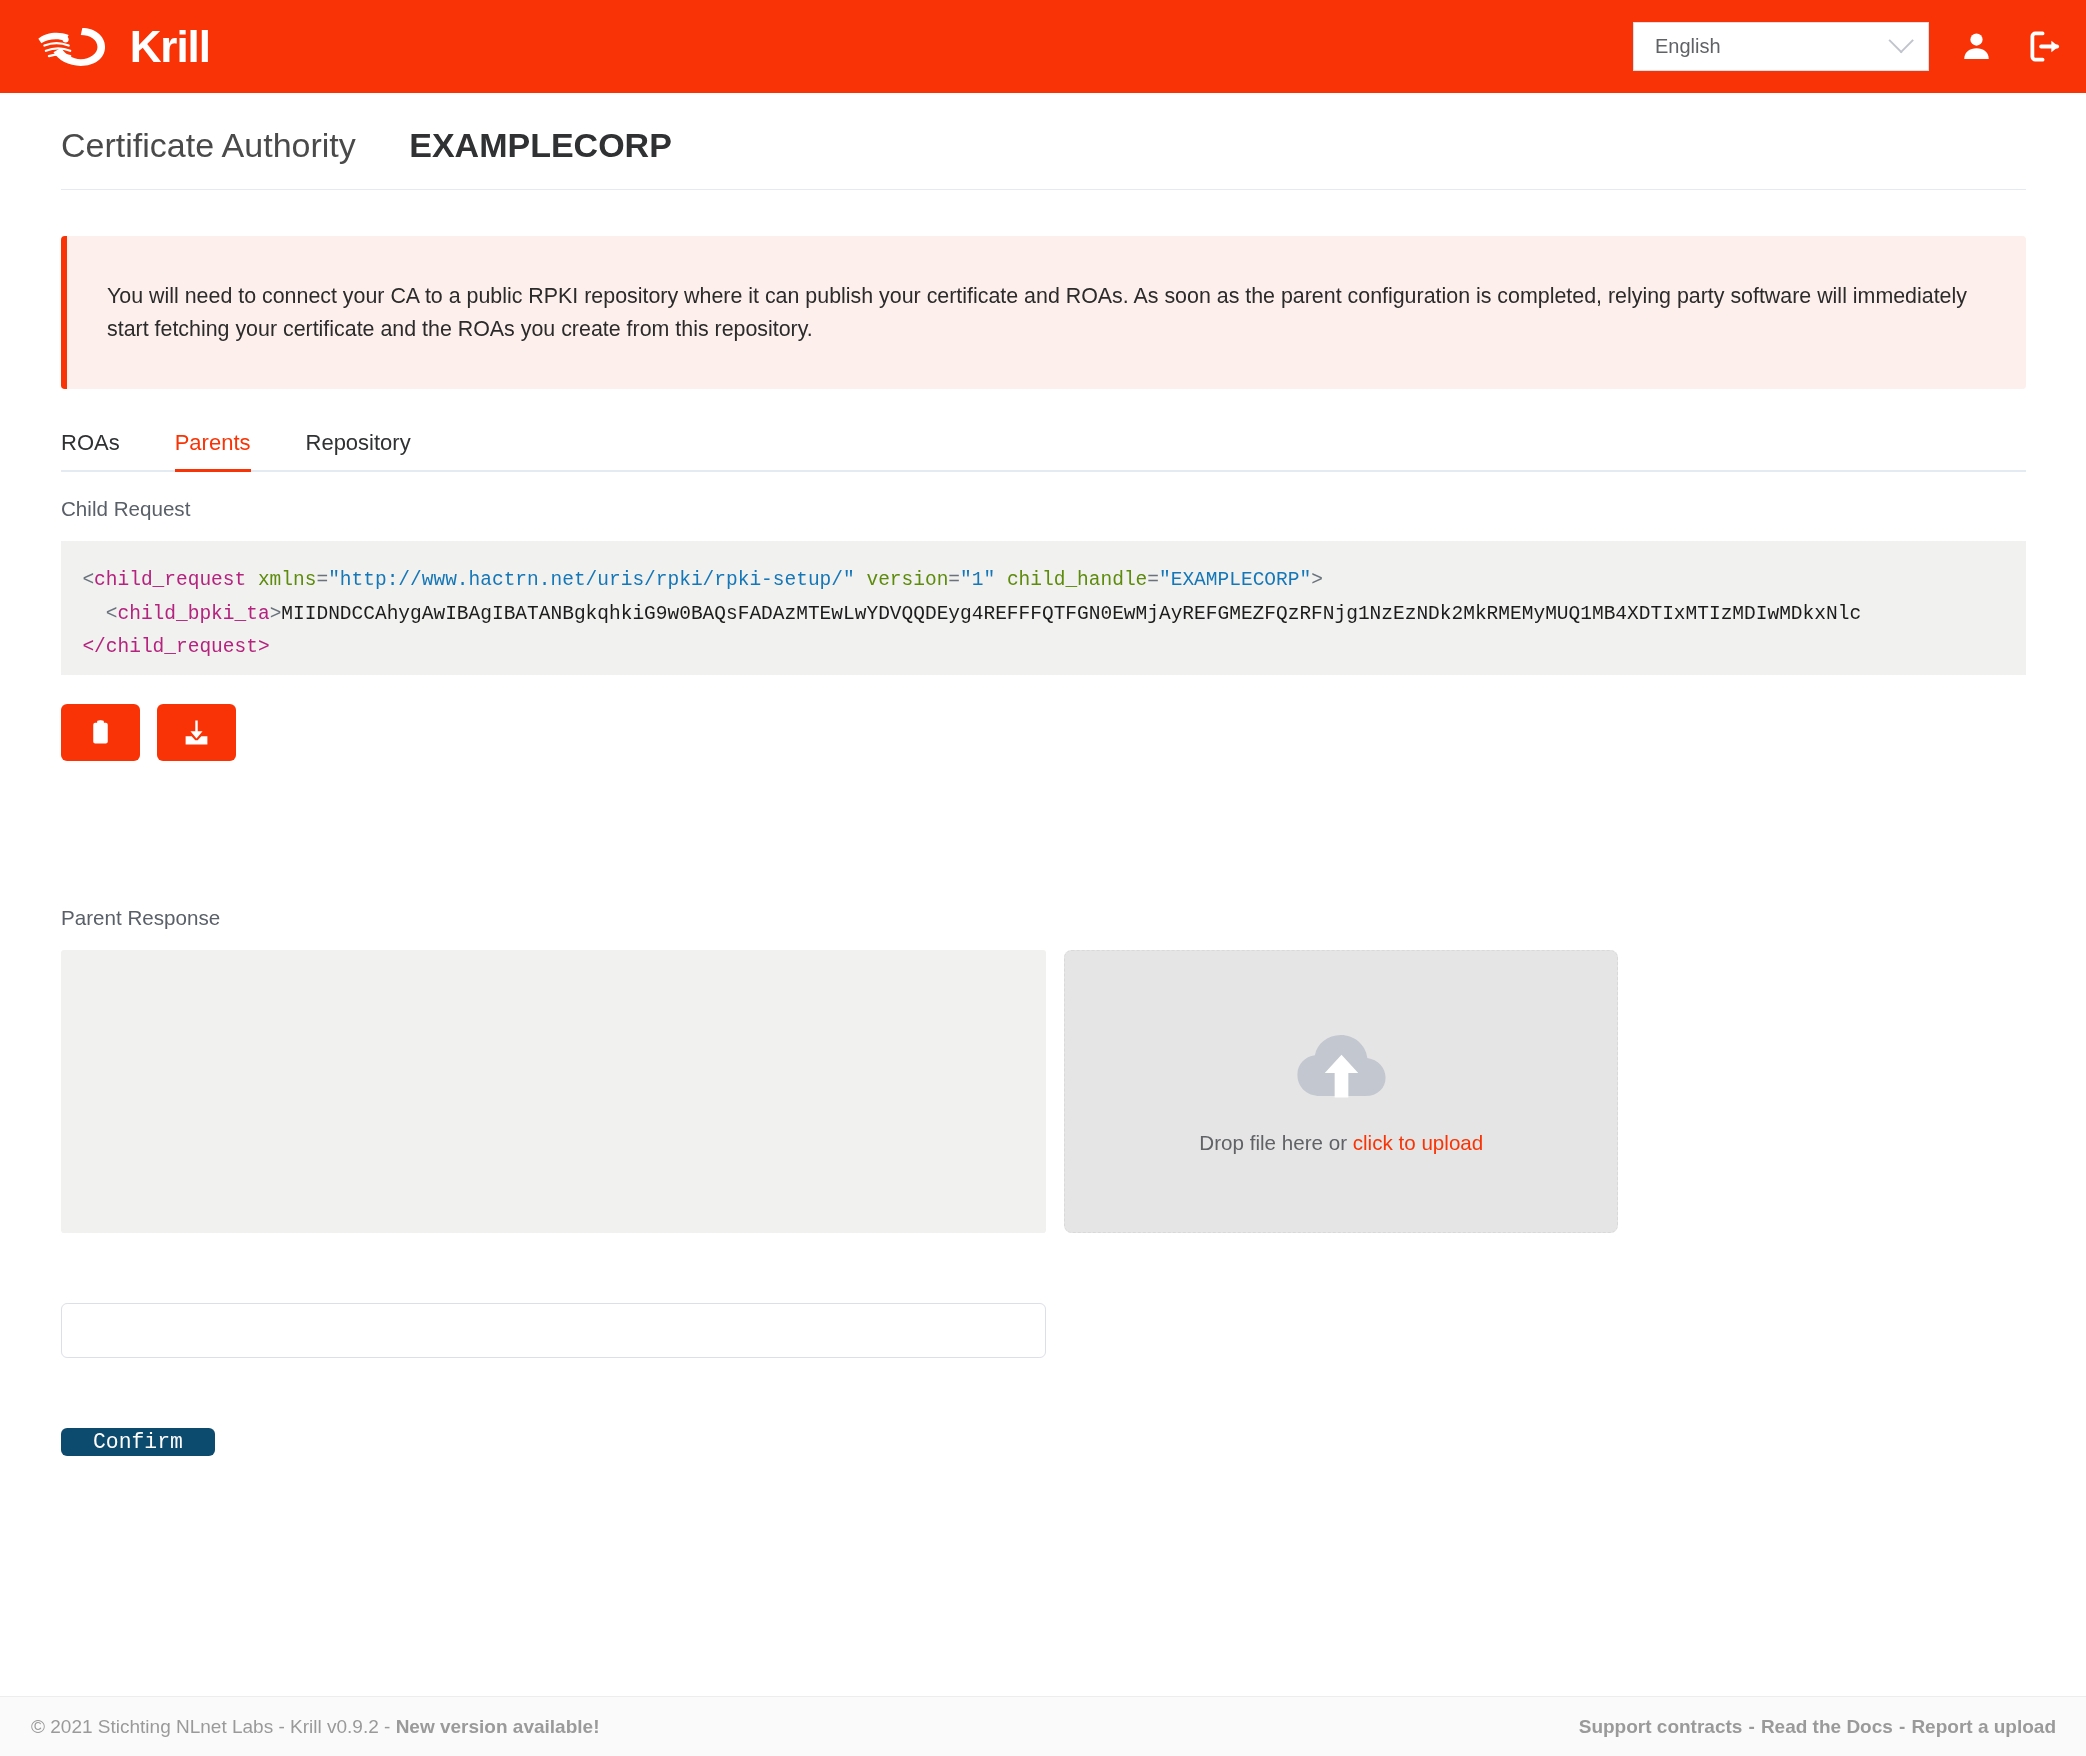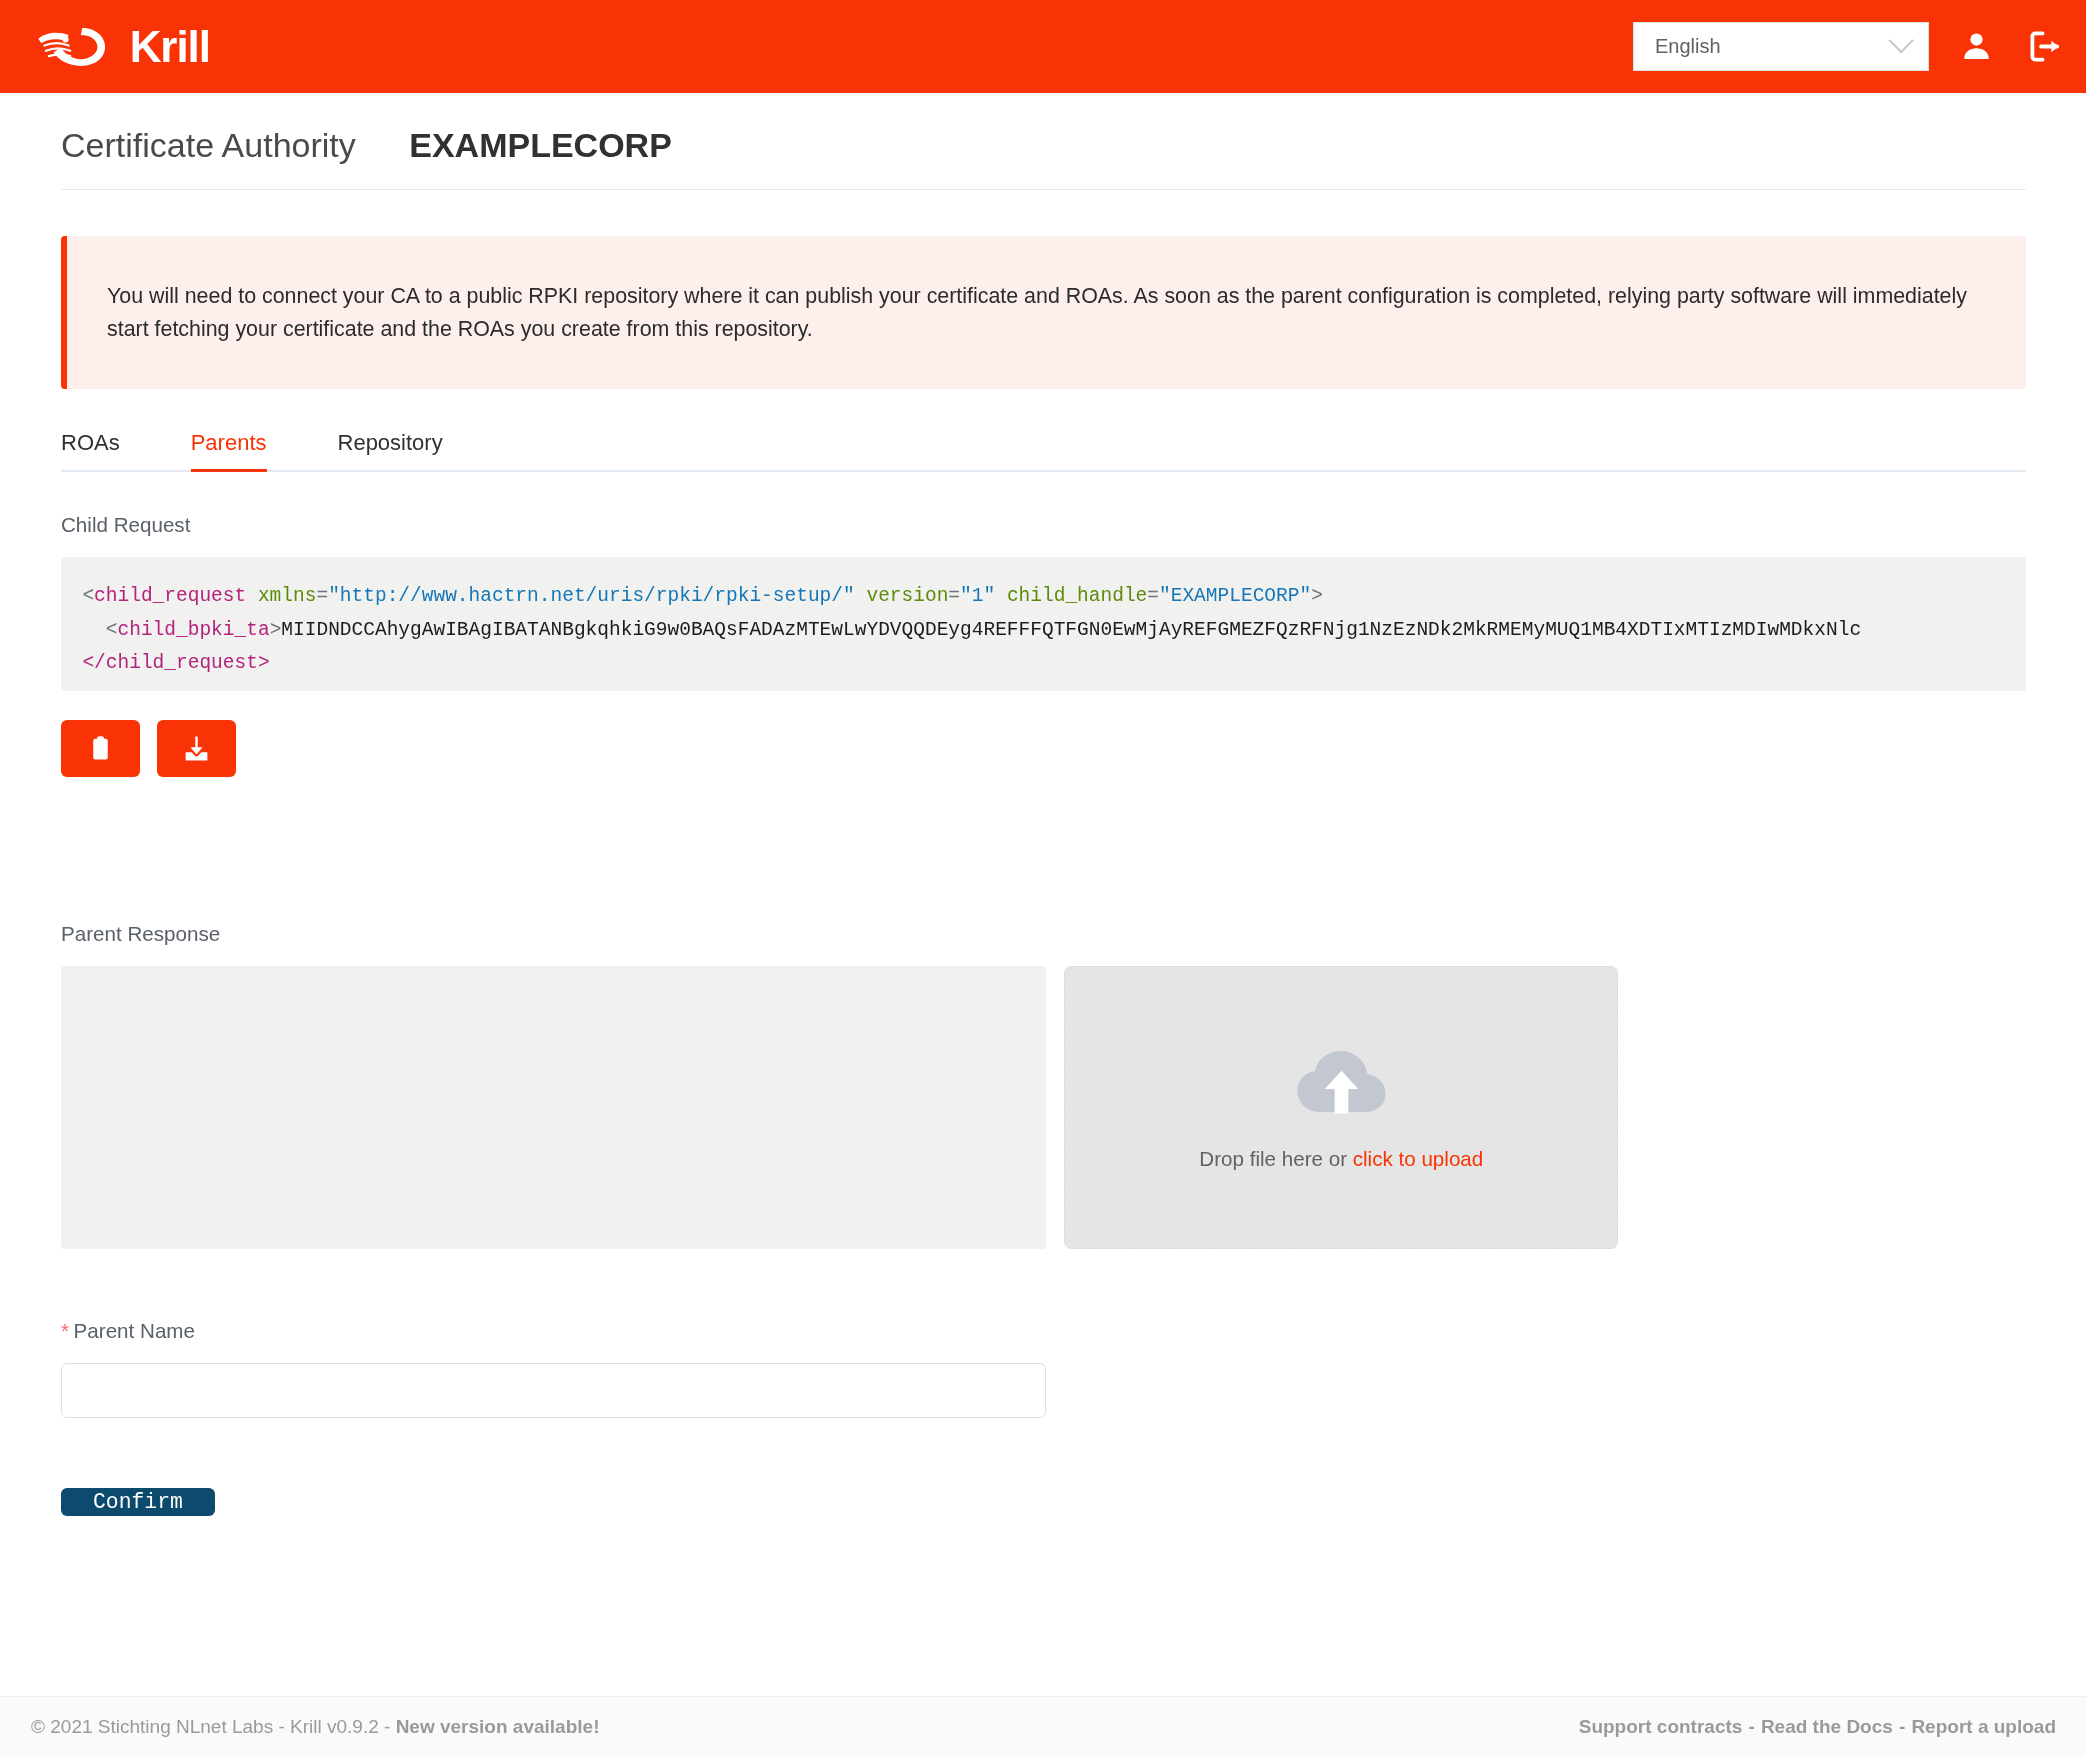--- a/index.html
+++ b/index.html
@@ -107,23 +107,23 @@
     font-size: 21.4px;
     line-height: 1.52;
     color: #2b2b2b;
     font-weight: 400;
   }
 
   
   .tabs {
     display: flex;
     align-items: flex-end;
-    gap: 16px;
+    gap: 0;
     border-bottom: 2.3px solid #e4eaf1;
-    margin-bottom: 41px;
+    margin-bottom: 25px;
   }
   .tab {
     font-size: 22px;
     color: #303133;
     padding: 0 27.5px 13.8px 27.5px;
     cursor: pointer;
     position: relative;
     background: none; border: none;
     font-family: inherit;
   }
@@ -348,21 +348,20 @@
         <svg width="95" height="73" viewBox="0 0 62 48">
           <path d="M17 44 C8 44 2 38 2 30 C2 23 7 18 13.5 17.2 C15 9.5 22 4 30.5 4 C39.5 4 47 10.5 48 19 C55 20 60 25.5 60 32 C60 39 54.5 44 47 44 Z" fill="#c3c8d0"></path>
           <path d="M31 17 L42 29 H35.5 V45 H26.5 V29 H20 Z" fill="#ffffff"></path>
         </svg>
       </span>
       <div class="dz-text"><span>Drop file here or </span><span class="dz-link">click to upload</span></div>
     </div>
   </div>
 
   
-  <div class="field-label"><span class="req-star">*</span><span>Parent Name</span></div>
 
   <input class="text-input" type="text" placeholder="" style="">
 
   <div>
     <button class="confirm-btn">Confirm</button>
   </div>
 
   <div class="spacer"></div>
 </div>
 

